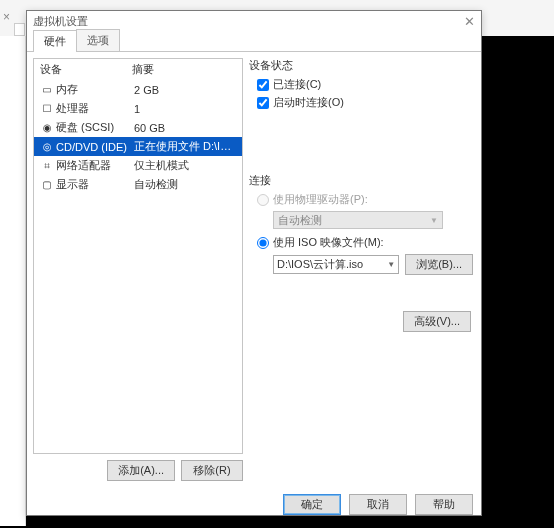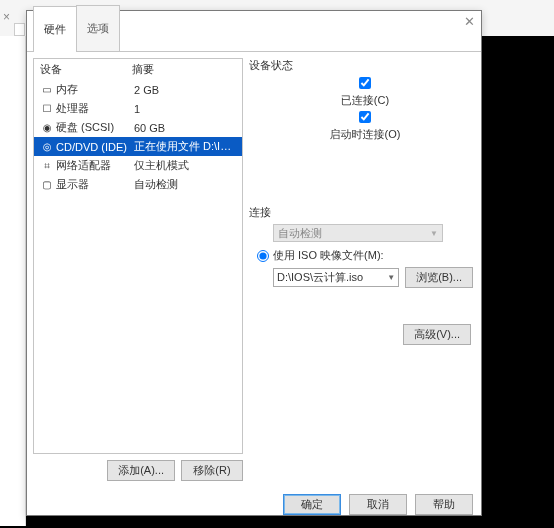--- a/index.html
+++ b/index.html
@@ -12,41 +12,41 @@
 
     .dialog {
       position: absolute; top: 10px; left: 26px; width: 456px; height: 506px;
       background: #fff; border: 1px solid #7a7a7a; box-shadow: 0 2px 8px rgba(0,0,0,0.2);
     }
     .titlebar { height: 20px; background: #fff; display: flex; align-items: center; padding: 0 6px; border-bottom: 0; }
     .titlebar .title { color: #555; flex: 1; }
     .titlebar .close { color: #888; font-size: 13px; cursor: default; }
 
     .tabstrip { height: 21px; display: flex; align-items: flex-end; padding-left: 6px; border-bottom: 1px solid #c5c5c5; background: #fff; }
-    .tab { padding: 15px 10px; border: 1px solid #c5c5c5; border-bottom: none; background: #fff; margin-right: -1px; position: relative; color: #333; }
+    .tab { padding: 3px 10px; border: 1px solid #c5c5c5; border-bottom: none; background: #fff; margin-right: -1px; position: relative; color: #333; }
     .tab.active { background: #fff; z-index: 1; top: 1px; }
     .tab.inactive { background: #f4f4f4; color: #555; }
 
     .content { display: flex; height: calc(100% - 20px - 21px - 28px); padding: 6px; gap: 6px; }
 
     .left { width: 210px; display: flex; flex-direction: column; }
     .device-list { flex: 1; border: 1px solid #c5c5c5; background: #fff; overflow: hidden; }
     .device-header { display: flex; padding: 3px 6px; font-weight: normal; color: #333; }
     .device-header .c1 { width: 92px; }
     .device-header .c2 { flex: 1; }
     .device-row { display: flex; padding: 2px 6px; align-items: center; color: #333; }
     .device-row.selected { background: #0a5bc4; color: #fff; }
     .device-row .ico { width: 14px; text-align: center; margin-right: 2px; color: inherit; font-size: 10px;}
     .device-row .c1 { width: 78px; white-space: nowrap; overflow: hidden; }
     .device-row .c2 { flex: 1; white-space: nowrap; overflow: hidden; text-overflow: ellipsis; }
     .left-buttons { display: flex; justify-content: flex-end; gap: 6px; margin-top: 6px; }
 
     .right { flex: 1; display: flex; flex-direction: column; gap: 24px; padding-right: 2px; }
     .group-title { color: #333; margin-bottom: 4px; }
-    .checkbox-row { display: flex; align-items: center; gap: 4px; padding-left: 8px; margin-bottom: 3px; color: #333; flex-direction: column; }
+    .checkbox-row { display: flex; align-items: center; gap: 4px; padding-left: 8px; margin-bottom: 3px; color: #333; }
     .checkbox-row input[type=checkbox] { width: 12px; height: 12px; margin:0; }
 
     .radio-row { display: flex; align-items: center; gap: 4px; padding-left: 8px; margin-bottom: 4px; color: #333; }
     .radio-row.disabled { color: #a0a0a0; }
     .radio-row input[type=radio] { width: 12px; height: 12px; margin:0; }
     .combo-disabled { margin-left: 24px; width: 170px; height: 18px; background: #e8e8e8; border: 1px solid #c5c5c5; color: #888; padding: 1px 4px; display:flex; align-items:center; justify-content:space-between;}
     .combo-disabled .arrow { color: #aaa; font-size: 8px;}
 
     .iso-row { display: flex; align-items: center; gap: 6px; margin-left: 24px; }
     .iso-input { flex: 1; height: 19px; border: 1px solid #aaa; padding: 0 3px; background: #fff; color: #333; display:flex; align-items:center; justify-content:space-between;}
@@ -138,20 +138,24 @@
         <label class="checkbox-row">
           <input type="checkbox" checked="" style="">
           <span>启动时连接(O)</span>
         </label>
       </div>
 
       <div class="sep"></div>
 
       <div class="section">
         <div class="group-title">连接</div>
+        <label class="radio-row disabled">
+          <input type="radio" name="conn" disabled="" style="">
+          <span>使用物理驱动器(P):</span>
+        </label>
         <div class="combo-disabled">
           <span>自动检测</span>
           <span class="arrow">▼</span>
         </div>
         <div style="height:6px"></div>
         <label class="radio-row">
           <input type="radio" name="conn" checked="" style="">
           <span>使用 ISO 映像文件(M):</span>
         </label>
         <div class="iso-row">

